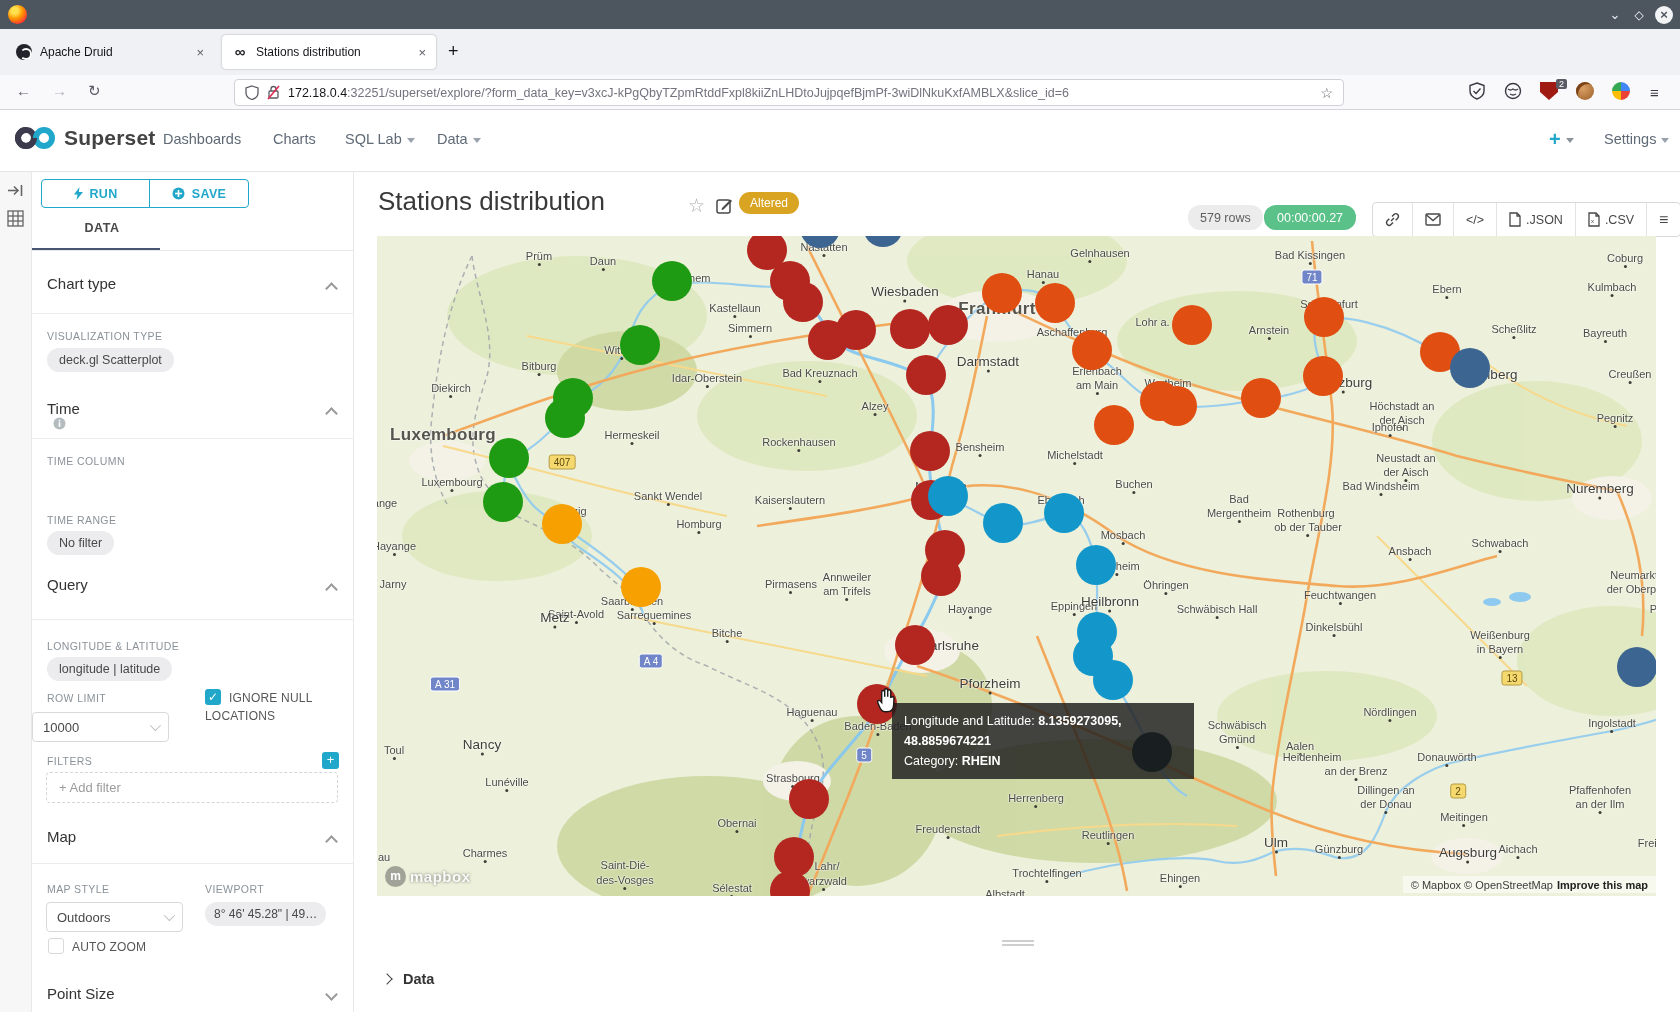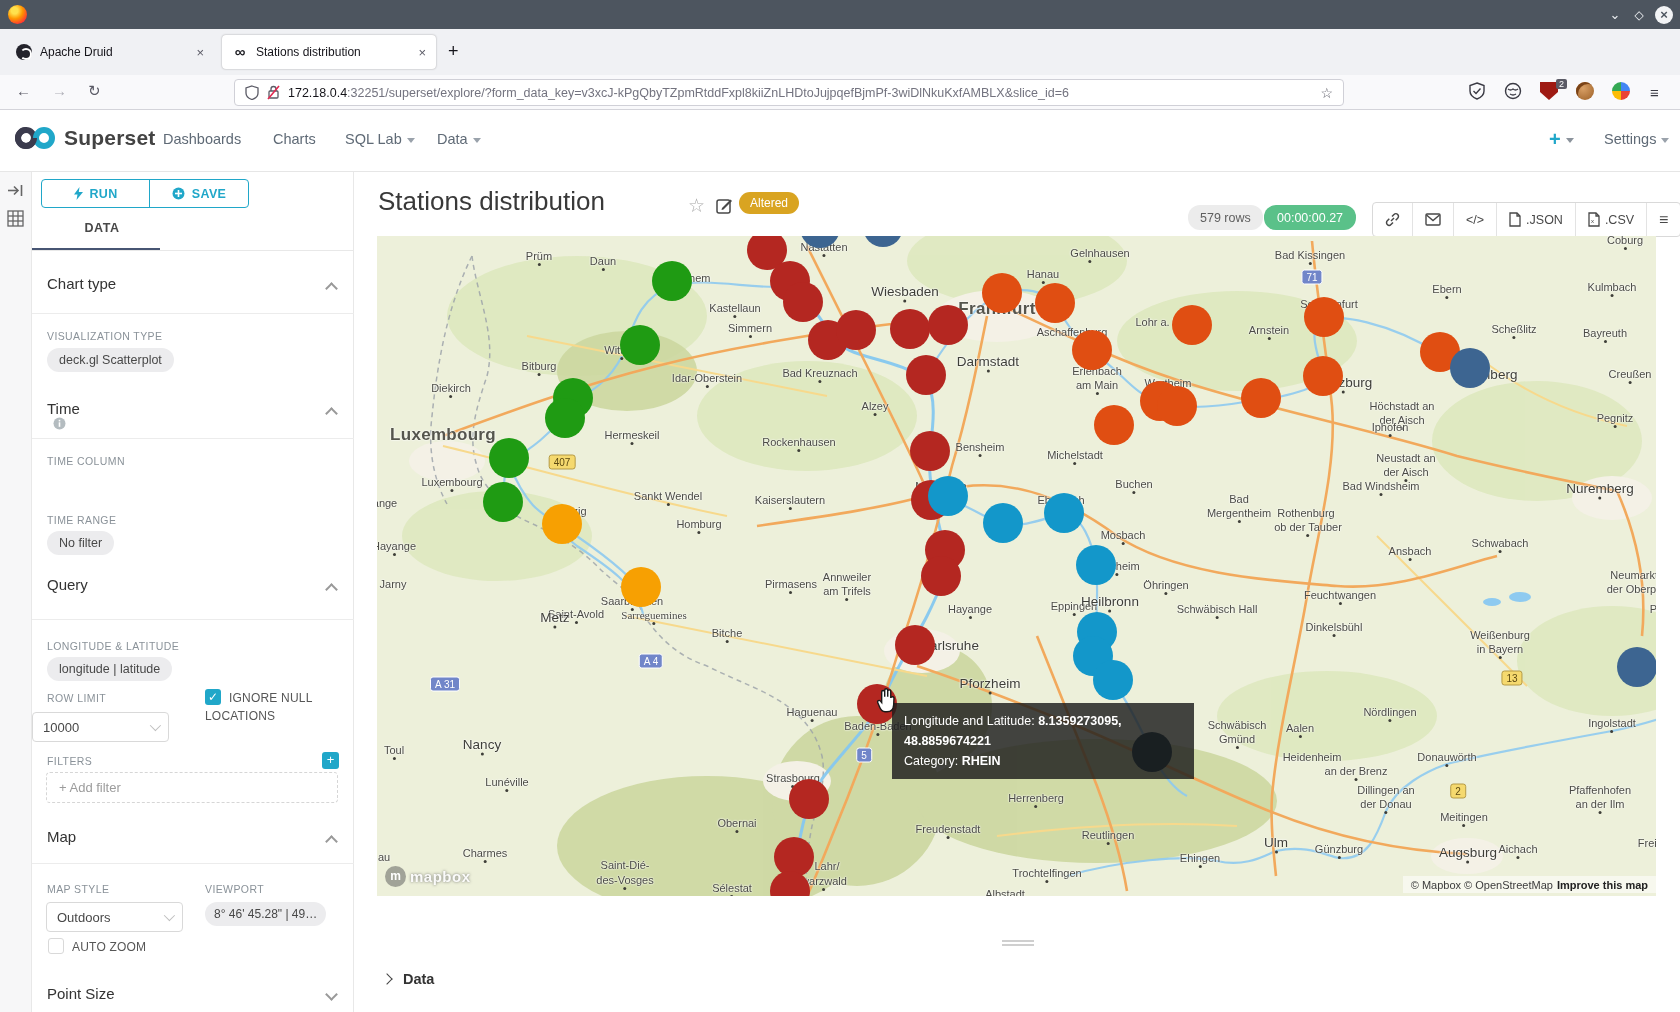--- a/index.html
+++ b/index.html
@@ -398,21 +398,21 @@
         <span class="maplabel" style="left: 313px; top: 42px;">Cochem</span>
         <span class="maplabel dot" style="left: 447px; top: 11px;">Nastätten</span>
         <span class="maplabel dot" style="left: 358px; top: 72px;">Kastellaun</span>
         <span class="maplabel dot" style="left: 373px; top: 92px;">Simmern</span>
         <span class="maplabel md dot" style="left: 528px; top: 55px;">Wiesbaden</span>
         <span class="maplabel dot" style="left: 666px; top: 38px;">Hanau</span>
         <span class="maplabel dot" style="left: 713px; top: 17px; padding-left: 20px;">Gelnhausen</span>
         <span class="maplabel lg" style="left: 620px; top: 73px;">Frankfurt</span>
         <span class="maplabel dot" style="left: 933px; top: 19px;">Bad Kissingen</span>
         <span class="maplabel bb" style="left: 935px; top: 41px;">71</span>
-        <span class="maplabel dot" style="left: 1248px; top: 4px; text-align: right;">Coburg</span>
+        <span class="maplabel dot" style="left: 1248px; top: 22px; text-align: right;">Coburg</span>
         <span class="maplabel dot" style="left: 1070px; top: 53px;">Ebern</span>
         <span class="maplabel dot" style="left: 1235px; top: 51px;">Kulmbach</span>
         <span class="maplabel dot" style="left: 952px; top: 68px;">Schweinfurt</span>
         <span class="maplabel dot" style="left: 1137px; top: 93px;">Scheßlitz</span>
         <span class="maplabel dot" style="left: 1228px; top: 97px;">Bayreuth</span>
         <span class="maplabel dot" style="left: 1253px; top: 138px;">Creußen</span>
         <span class="maplabel dot" style="left: 1238px; top: 182px;">Pegnitz</span>
         <span class="maplabel dot" style="left: 245px; top: 114px;">Wittlich</span>
         <span class="maplabel dot" style="left: 162px; top: 130px;">Bitburg</span>
         <span class="maplabel dot" style="left: 443px; top: 137px;">Bad Kreuznach</span>
@@ -441,21 +441,21 @@
         <span class="maplabel dot" style="left: 74px; top: 152px;">Diekirch</span>
         <span class="maplabel" style="left: 8px; top: 267px;">ange</span>
         <span class="maplabel" style="left: 16px; top: 348px;">Jarny</span>
         <span class="maplabel dot" style="left: 17px; top: 310px;">Hayange</span>
         <span class="maplabel dot" style="left: 193px; top: 275px;">Merzig</span>
         <span class="maplabel" style="left: 564px; top: 250px;">Mannheim</span>
         <span class="maplabel dot" style="left: 291px; top: 260px;">Sankt Wendel</span>
         <span class="maplabel dot" style="left: 413px; top: 264px;">Kaiserslautern</span>
         <span class="maplabel dot" style="left: 322px; top: 288px;">Homburg</span>
         <span class="maplabel dot" style="left: 255px; top: 365px;">Saarbrücken</span>
-        <span class="maplabel dot" style="left: 277px; top: 379px; font-family: Liberation Serif, serif;">Sarreguemines</span>
+        <span class="maplabel dot" style="left: 277px; top: 379px;">Sarreguemines</span>
         <span class="maplabel dot" style="left: 199px; top: 378px;">Saint-Avold</span>
         <span class="maplabel md dot" style="left: 178px; top: 381px;">Metz</span>
         <span class="maplabel dot" style="left: 350px; top: 397px;">Bitche</span>
         <span class="maplabel dot" style="left: 414px; top: 348px;">Pirmasens</span>
         <span class="maplabel" style="left: 470px; top: 341px;">Annweiler</span>
         <span class="maplabel dot" style="left: 470px; top: 355px;">am Trifels</span>
         <span class="maplabel dot" style="left: 593px; top: 373px;">Hayange</span>
         <span class="maplabel dot" style="left: 697px; top: 370px;">Eppingen</span>
         <span class="maplabel dot" style="left: 740px; top: 330px;">Sinsheim</span>
         <span class="maplabel dot" style="left: 684px; top: 264px;">Eberbach</span>
@@ -480,35 +480,35 @@
         <span class="maplabel" style="left: 1123px; top: 399px;">Weißenburg</span>
         <span class="maplabel dot" style="left: 1123px; top: 413px;">in Bayern</span>
         <span class="maplabel by" style="left: 1135px; top: 442px;">13</span>
         <span class="maplabel md" style="left: 573px; top: 409px;">Karlsruhe</span>
         <span class="maplabel md dot" style="left: 613px; top: 447px;">Pforzheim</span>
         <span class="maplabel dot" style="left: 435px; top: 476px;">Haguenau</span>
         <span class="maplabel dot" style="left: 501px; top: 490px;">Baden-Baden</span>
         <span class="maplabel dot" style="left: 659px; top: 562px;">Herrenberg</span>
         <span class="maplabel dot" style="left: 731px; top: 599px;">Reutlingen</span>
         <span class="maplabel dot" style="left: 1013px; top: 476px;">Nördlingen</span>
-        <span class="maplabel dot" style="left: 923px; top: 492px;">Aalen</span>
+        <span class="maplabel dot" style="left: 923px; top: 510px;">Aalen</span>
         <span class="maplabel" style="left: 860px; top: 489px;">Schwäbisch</span>
         <span class="maplabel dot" style="left: 860px; top: 503px;">Gmünd</span>
         <span class="maplabel" style="left: 935px; top: 521px;">Heidenheim</span>
         <span class="maplabel dot" style="left: 973px; top: 535px; margin-left: 6px;">an der Brenz</span>
         <span class="maplabel" style="left: 1009px; top: 554px;">Dillingen an</span>
         <span class="maplabel dot" style="left: 1009px; top: 568px;">der Donau</span>
         <span class="maplabel dot" style="left: 1070px; top: 521px;">Donauwörth</span>
         <span class="maplabel by" style="left: 1081px; top: 555px;">2</span>
         <span class="maplabel dot" style="left: 1087px; top: 581px;">Meitingen</span>
         <span class="maplabel dot" style="left: 1141px; top: 613px;">Aichach</span>
         <span class="maplabel md dot" style="left: 1091px; top: 616px;">Augsburg</span>
         <span class="maplabel dot" style="left: 962px; top: 613px;">Günzburg</span>
         <span class="maplabel md dot" style="left: 899px; top: 606px;">Ulm</span>
-        <span class="maplabel dot" style="left: 803px; top: 622px; margin-left: 20px;">Ehingen</span>
+        <span class="maplabel dot" style="left: 803px; top: 642px;">Ehingen</span>
         <span class="maplabel dot" style="left: 670px; top: 637px;">Trochtelfingen</span>
         <span class="maplabel" style="left: 628px; top: 658px;">Albstadt</span>
         <span class="maplabel dot" style="left: 1235px; top: 487px;">Ingolstadt</span>
         <span class="maplabel" style="left: 1223px; top: 554px;">Pfaffenhofen</span>
         <span class="maplabel dot" style="left: 1223px; top: 568px;">an der Ilm</span>
         <span class="maplabel" style="left: 1273px; top: 607px;">Freis</span>
         <span class="maplabel dot" style="left: 571px; top: 593px;">Freudenstadt</span>
         <span class="maplabel dot" style="left: 416px; top: 542px;">Strasbourg</span>
         <span class="maplabel dot" style="left: 360px; top: 587px;">Obernai</span>
         <span class="maplabel dot" style="left: 355px; top: 652px;">Sélestat</span>

